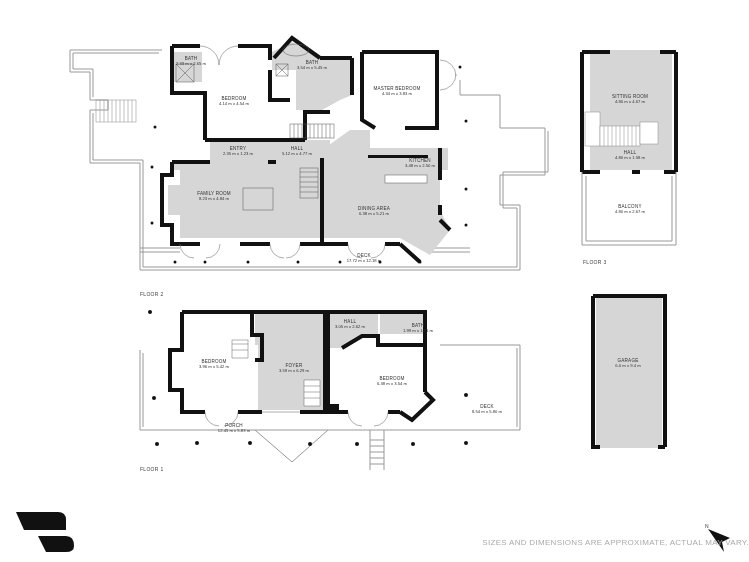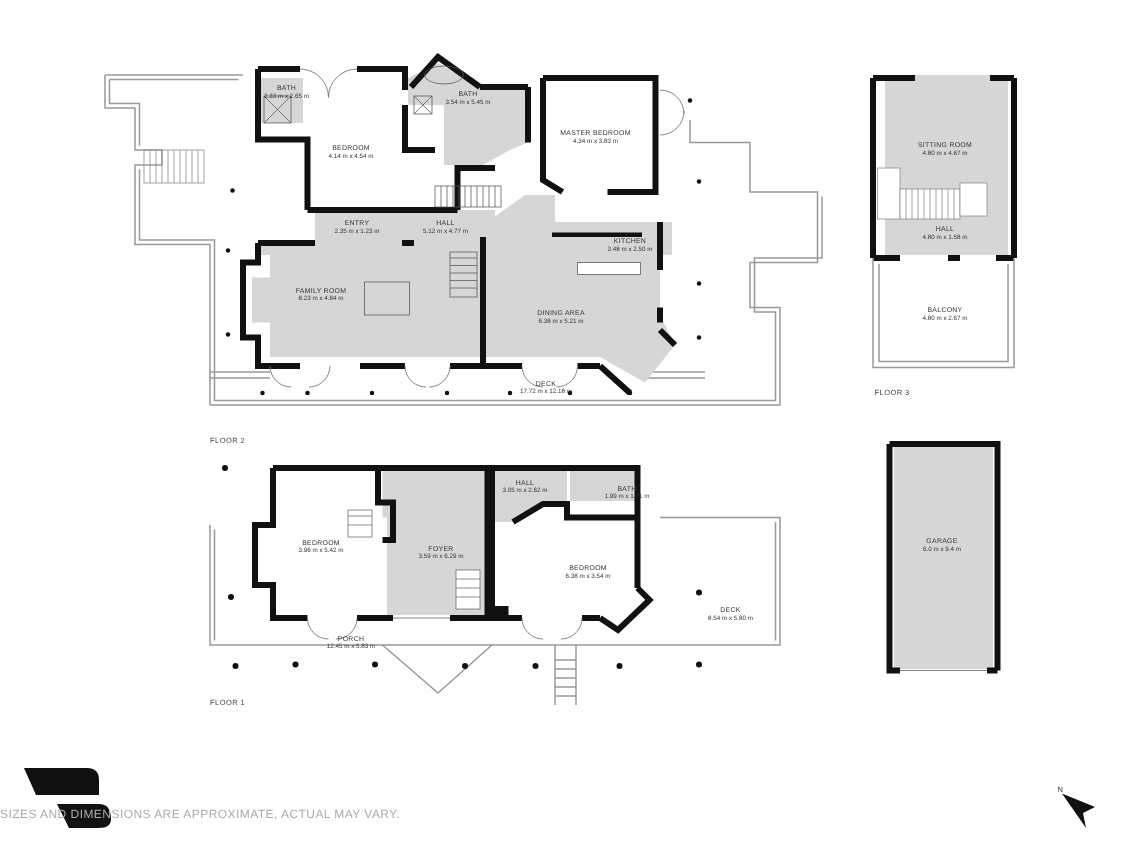--- a/index.html
+++ b/index.html
@@ -2,21 +2,21 @@
 <html><head>
 <meta charset="utf-8">
 <style>
   html,body{margin:0;padding:0;background:#fff;}
   body{width:749px;height:562px;position:relative;overflow:hidden;font-family:"Liberation Sans",sans-serif;}
   svg{position:absolute;left:0;top:0;}
   .lbl{font-family:"Liberation Sans",sans-serif;fill:#333;text-anchor:middle;}
   .rn{font-size:4.6px;letter-spacing:.2px;}
   .rd{font-size:4.2px;}
   .floor{position:absolute;font-size:5px;color:#444;letter-spacing:.3px;}
-  .disclaimer{position:absolute;left:0;width:749px;top:538px;text-align:left;font-size:8px;color:#aaa;letter-spacing:.3px;}
+  .disclaimer{position:absolute;left:0;width:749px;top:538px;text-align:right;font-size:8px;color:#aaa;letter-spacing:.3px;}
 </style>
 </head>
 <body>
 
 <svg width="749" height="562" viewBox="0 0 749 562">
 
   <g>
 
     <g fill="none" stroke="#999" stroke-width="1">
       <path d="M70 50 L162 50 M70 50 L70 72 L90 72 L90 100 L108 100 L108 110 L90 110 L90 163 L140 163 L140 270 M140 270 L520 270 L520 205 L500 205 L500 175 L545 175 L545 128 L500 128 L500 95 L460 95 L460 80"></path>

